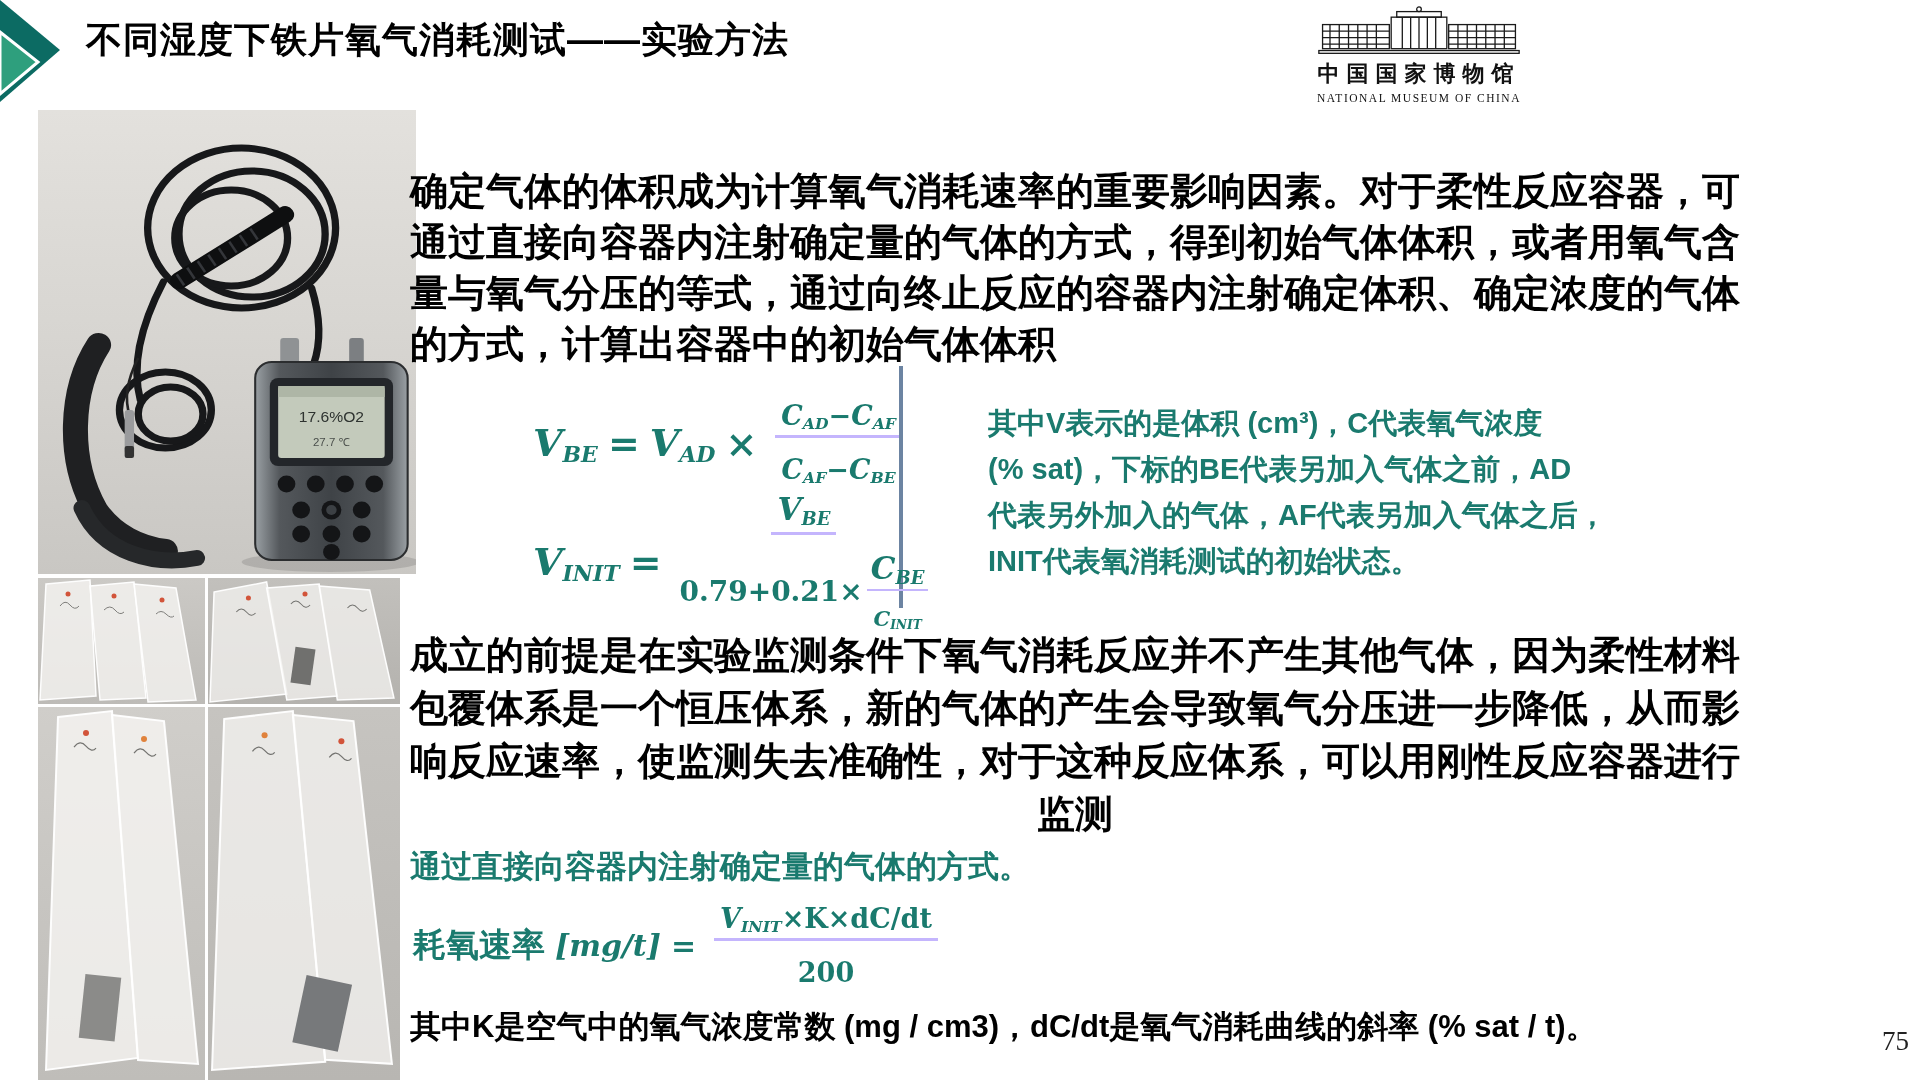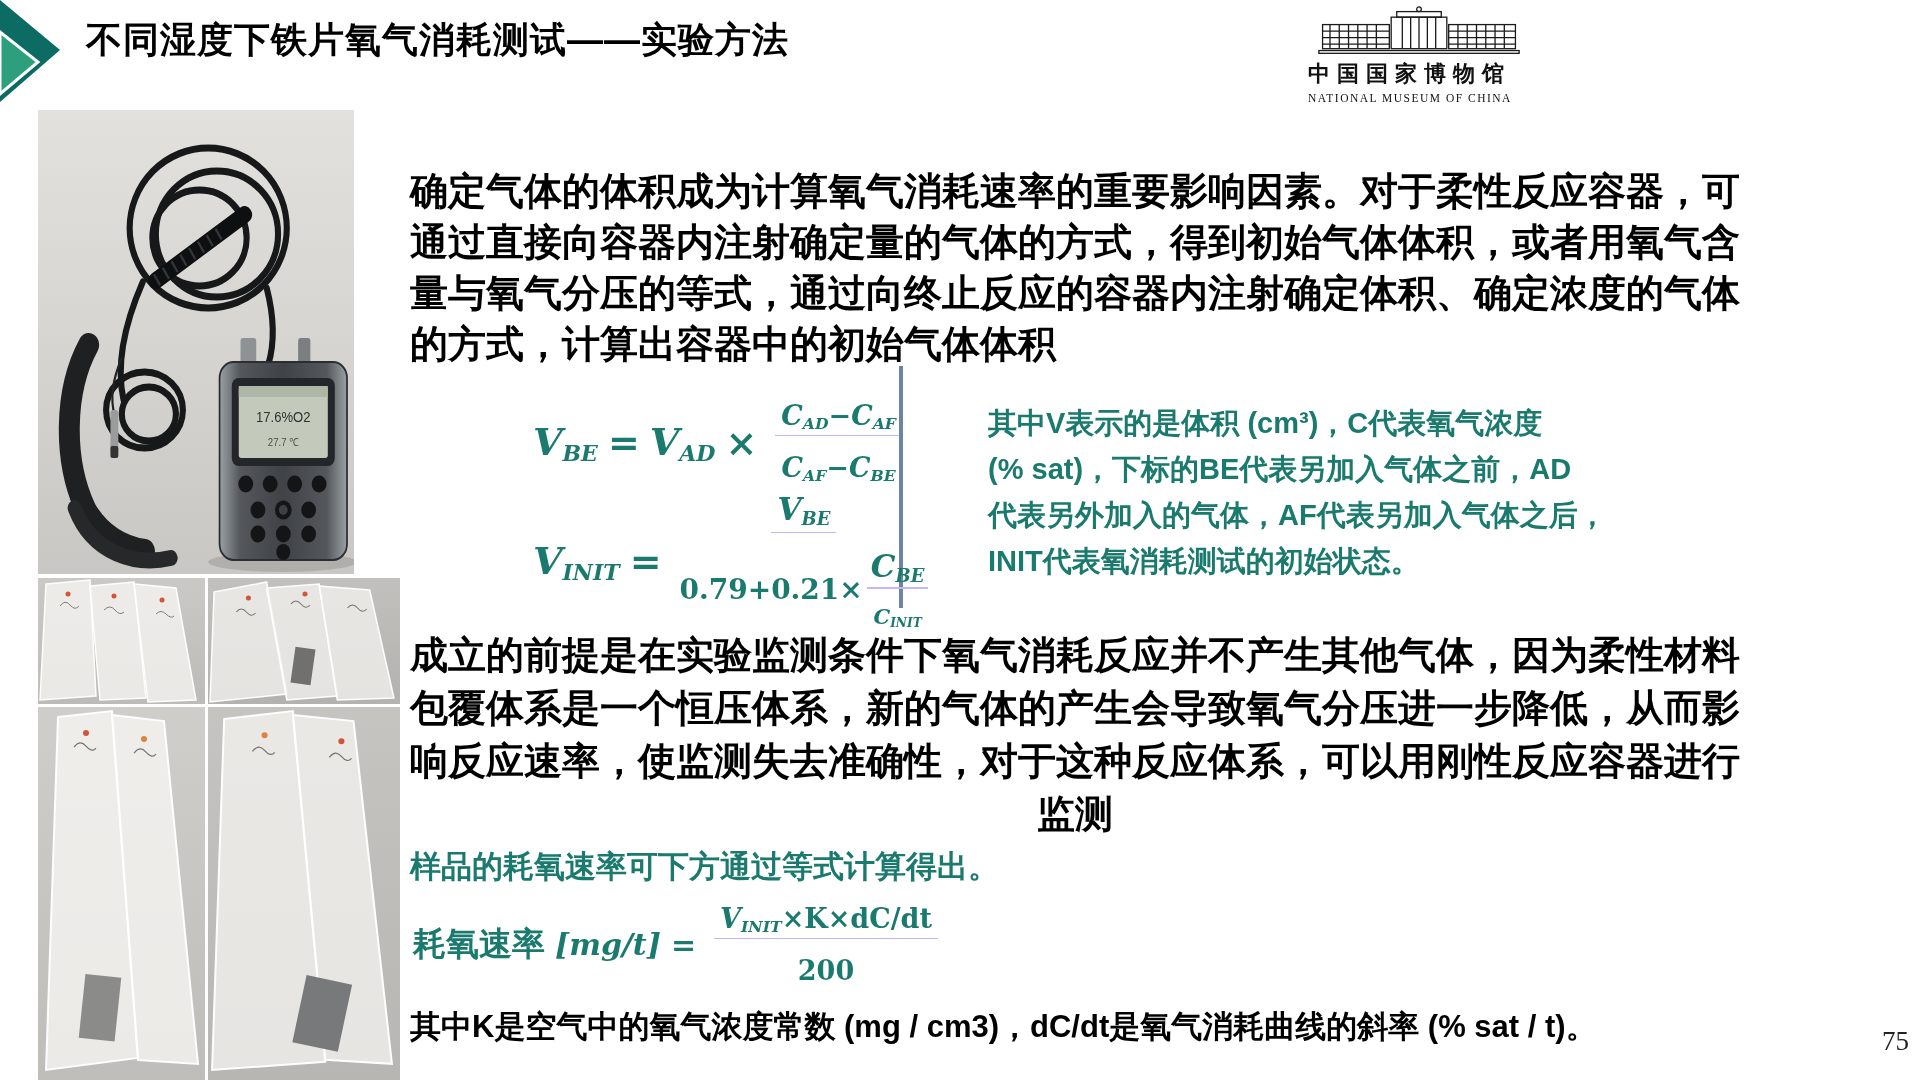--- a/index.html
+++ b/index.html
@@ -4,31 +4,31 @@
 <style>
   html,body{margin:0;padding:0;}
   body{width:1920px;height:1080px;background:#ffffff;overflow:hidden;
        font-family:"Liberation Sans",sans-serif;position:relative;}
   .slide{position:absolute;inset:0;background:#fff;}
 
   
   .chevron{position:absolute;left:0;top:0;width:64px;height:114px;}
   .title{position:absolute;left:86px;top:16px;margin:0;font-size:36px;font-weight:900;
          color:#000;letter-spacing:1px;white-space:nowrap;}
-  .logo{position:absolute;left:1308px;top:6px;width:222px;color:#111;}
+  .logo{position:absolute;left:1308px;top:6px;width:222px;text-align:center;color:#111;}
   .logo svg{display:block;margin:0 auto;}
   .logo-cn{font-size:22px;font-weight:700;letter-spacing:7px;white-space:nowrap;
            font-family:"Liberation Serif",serif;margin-top:1px;}
   .logo-en{font-size:11.5px;letter-spacing:1.5px;white-space:nowrap;
            font-family:"Liberation Serif",serif;margin-top:3px;}
 
   
   .photo{position:absolute;overflow:hidden;}
   .photo svg{position:absolute;inset:0;width:100%;height:100%;}
-  .photo.device{left:38px;top:110px;width:316px;height:464px;
+  .photo.device{left:38px;top:110px;width:378px;height:464px;
       background:linear-gradient(180deg,#e3e1dd 0%,#d8d6d2 45%,#c9c7c3 100%);}
   .photo-grid{position:absolute;left:38px;top:578px;width:362px;height:502px;
       display:grid;grid-template-columns:167px 1fr;grid-template-rows:126px 1fr;
       gap:3px;background:#fff;}
   .tile{position:relative;overflow:hidden;}
   .tile svg{position:absolute;inset:0;width:100%;height:100%;}
   .t1{background:linear-gradient(180deg,#cbc9c5,#bdbbb7);}
   .t2{background:linear-gradient(180deg,#c2c0bc,#b4b2ae);}
   .t3{background:linear-gradient(180deg,#d0cecA,#bfbdb9);}
   .t4{background:linear-gradient(180deg,#c6c4c0,#b8b6b2);}
@@ -48,21 +48,21 @@
           font-family:"Liberation Serif",serif;}
   .vdivider{position:absolute;left:899px;top:366px;width:4px;height:242px;background:#6c84a2;}
 
   
   .formula{position:absolute;display:flex;align-items:center;color:#1a7a6e;
            font-family:"DejaVu Serif",serif;font-weight:bold;font-style:italic;
            white-space:nowrap;}
   .formula .rm{font-style:normal;}
   .vsub{font-size:0.58em;font-style:italic;vertical-align:-0.28em;letter-spacing:0;}
   .frac{display:inline-flex;flex-direction:column;align-items:center;margin:0 8px;line-height:1.15;}
-  .frac .num{border-bottom:1px solid #c4b5fd;padding:0 6px 2px;}
+  .frac .num{border-bottom:3px solid #c4b5fd;padding:0 6px 2px;}
   .frac .den{padding-top:16px;display:flex;align-items:center;}
   .f1{left:533px;top:400px;font-size:38px;}
   .f1 .frac{font-size:27px;}
   .f2{left:533px;top:492px;font-size:38px;}
   .f2 .outer{font-size:28px;}
   .f2 .outer .num{font-size:31px;}
   .f2 .inner{font-size:21px;margin:0 0 0 4px;}
   .f2 .inner .num{border-bottom-width:2px;padding:0 4px 1px;}
   .f3{left:413px;top:903px;font-size:30px;}
   .f3 .cjk{font-family:"Liberation Sans",sans-serif;font-style:normal;font-size:33px;margin-right:10px;}
@@ -296,21 +296,21 @@
     </span>
   </div>
 
   <div class="para p2">
     <div>成立的前提是在实验监测条件下氧气消耗反应并不产生其他气体，因为柔性材料</div>
     <div>包覆体系是一个恒压体系，新的气体的产生会导致氧气分压进一步降低，从而影</div>
     <div>响反应速率，使监测失去准确性，对于这种反应体系，可以用刚性反应容器进行</div>
     <div>监测</div>
   </div>
 
-  <div class="teal-heading">样品的耗氧速率可下方通过等式计算得出。</div>
+  <div class="teal-heading">通过直接向容器内注射确定量的气体的方式。</div>
 
   <div class="formula f3">
     <span class="cjk">耗氧速率</span>
     <span>[mg/t]</span>
     <span class="rm eqsp">=</span>
     <span class="frac">
       <span class="num"><span>V</span><span class="vsub">INIT</span><span class="rm">×K×dC/dt</span></span>
       <span class="den">
           <span class="rm">200</span>
         </span>

